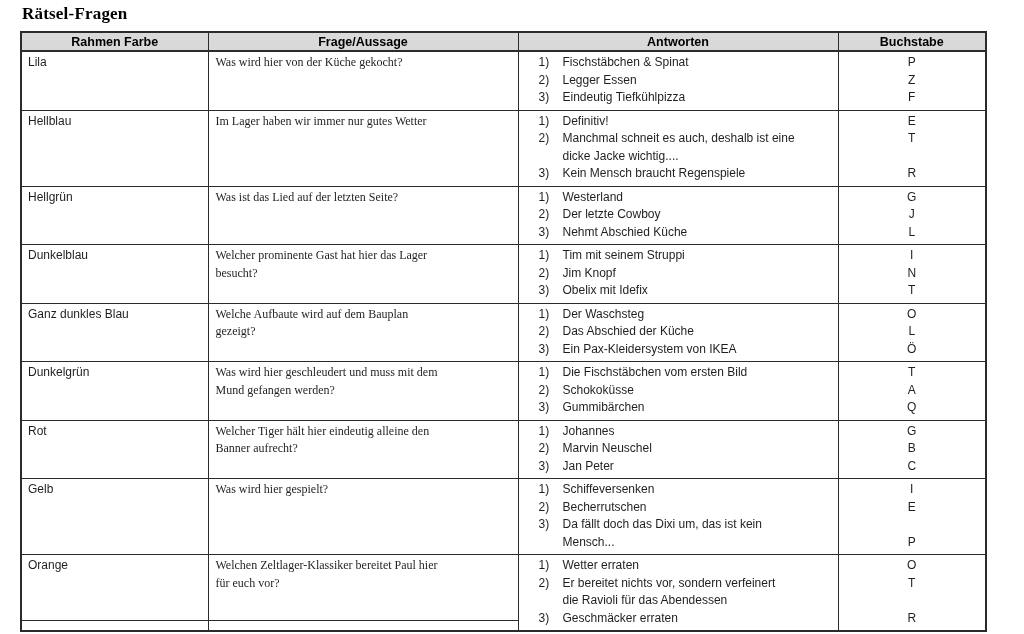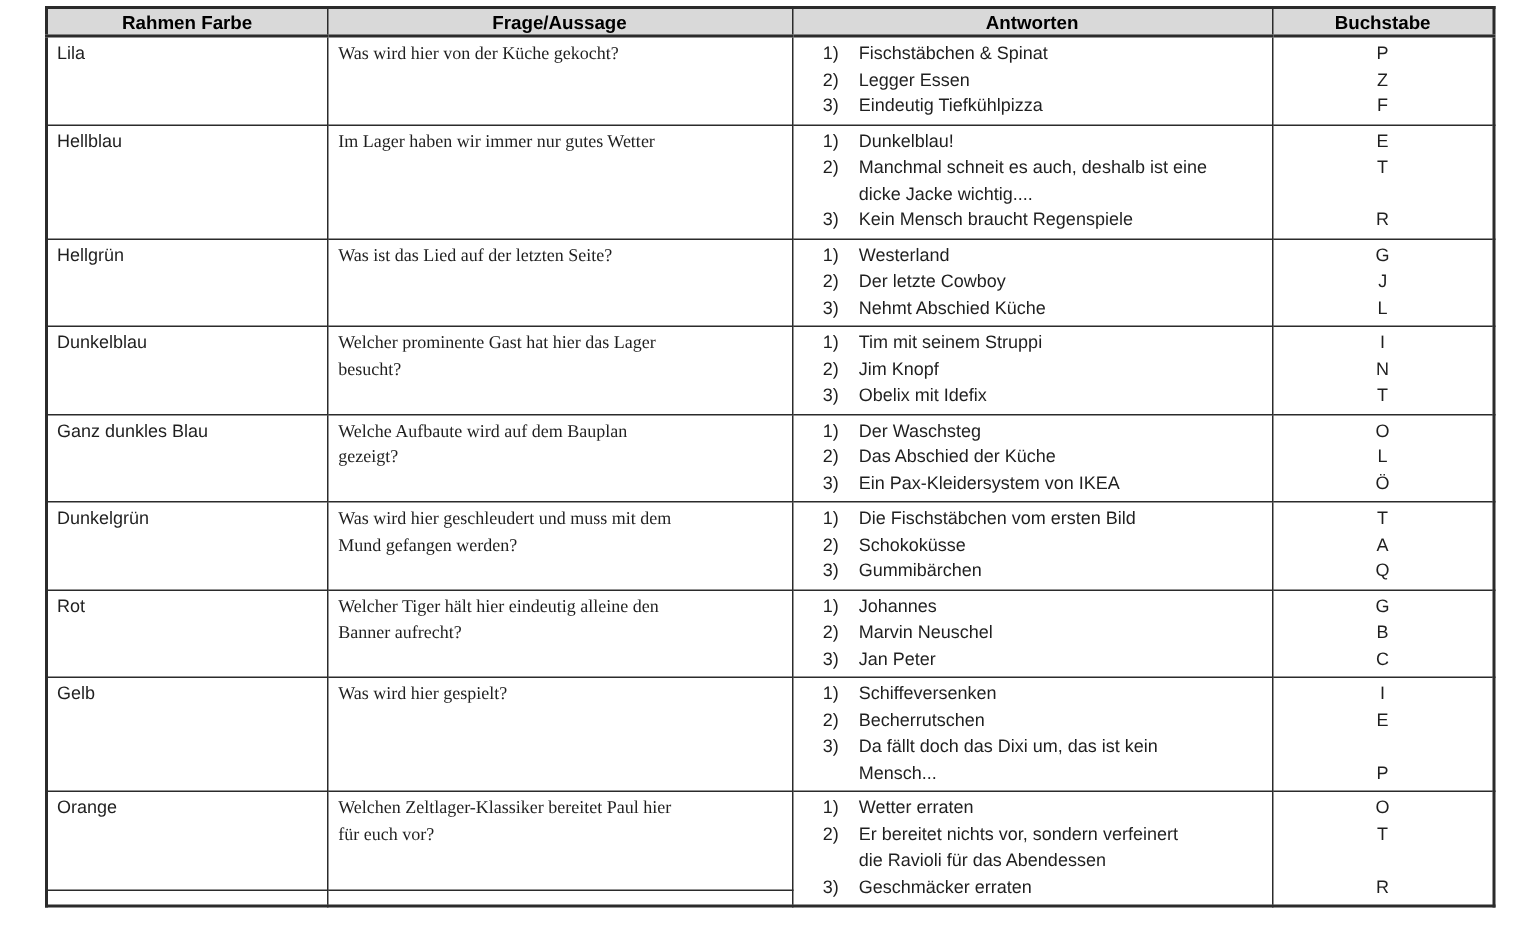--- a/index.html
+++ b/index.html
@@ -17,21 +17,20 @@
     font-size: 17px;
     color: #000000;
     margin: 0 0 7px 2px;
     letter-spacing: 0.2px;
   }
   table.riddle-table {
     border-collapse: collapse;
     table-layout: fixed;
     width: 965px;
     border: 2px solid #2b2b2b;
-    margin-left: 10px;
   }
   .c1 { width: 187px; }
   .c2 { width: 310px; }
   .c3 { width: 320px; }
   .c4 { width: 148px; }
   th {
     background: #d9d9d9;
     font-weight: bold;
     font-size: 12.5px;
     text-align: center;
@@ -56,20 +55,21 @@
   .q-line, .ans-line, .letter-line { white-space: nowrap; min-height: 17.5px; }
   .ans-line { display: flex; }
   .ans-num { flex: 0 0 15px; margin-right: 9px; }
   .ans-text { flex: 1 1 auto; white-space: nowrap; }
   tr.mini-row td { height: 9px; padding: 0; }
 </style>
 </head>
 <body>
 
 <div class="doc">
+  <h1 class="title">Rätsel-Fragen</h1>
   <table class="riddle-table">
     <colgroup>
       <col class="c1">
         <col class="c2">
         <col class="c3">
         <col class="c4">
     </colgroup>
     <thead>
       <tr>
         <th>Rahmen Farbe</th>
@@ -109,21 +109,21 @@
         <tr>
           <td class="color-cell">
             <div class="q-line">Hellblau</div>
           </td>
           <td class="question-cell">
             <div class="q-line">Im Lager haben wir immer nur gutes Wetter</div>
           </td>
           <td class="answers-cell">
             <div class="ans-line">
               <span class="ans-num">1)</span>
-              <span class="ans-text">Dunkelblau!</span>
+              <span class="ans-text">Definitiv!</span>
             </div>
             <div class="ans-line">
               <span class="ans-num">2)</span>
               <span class="ans-text">Manchmal schneit es auch, deshalb ist eine</span>
             </div>
             <div class="ans-line">
               <span class="ans-num"></span>
               <span class="ans-text">dicke Jacke wichtig....</span>
             </div>
             <div class="ans-line">

